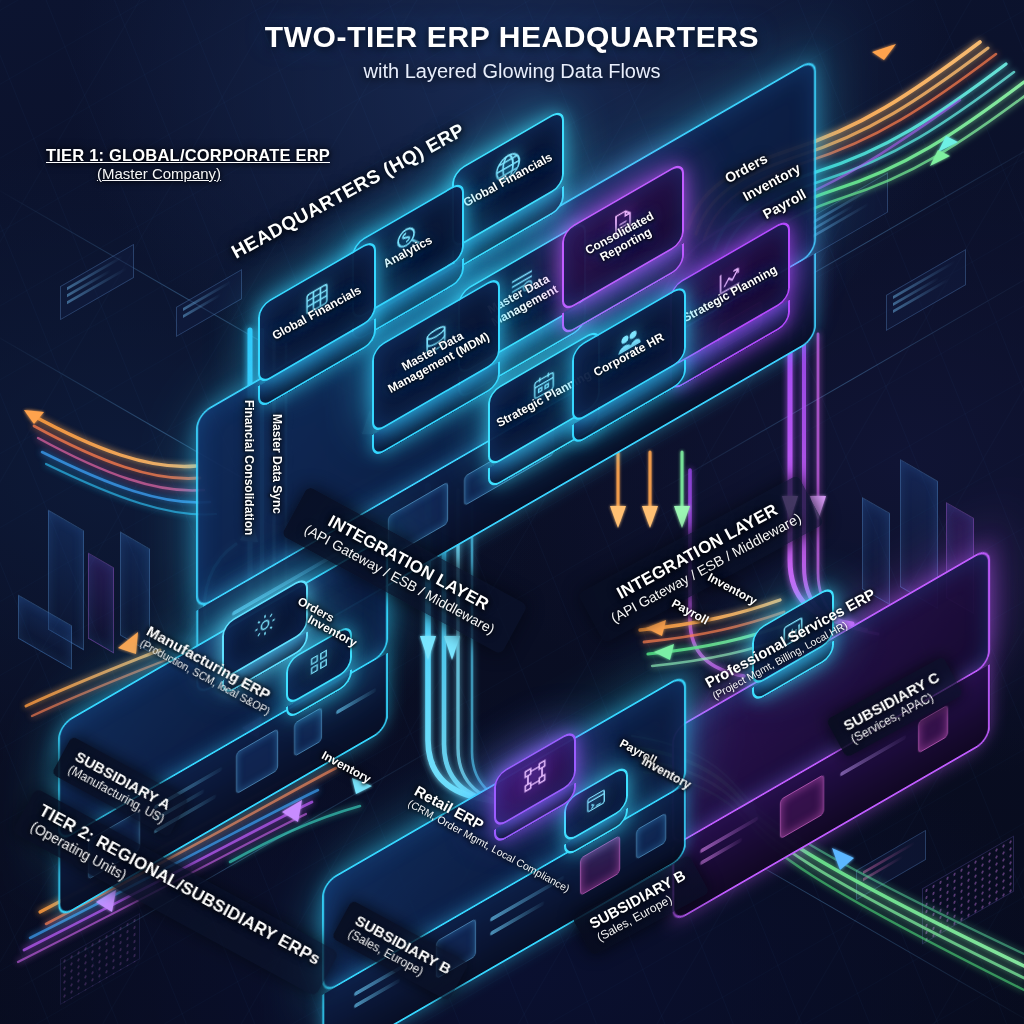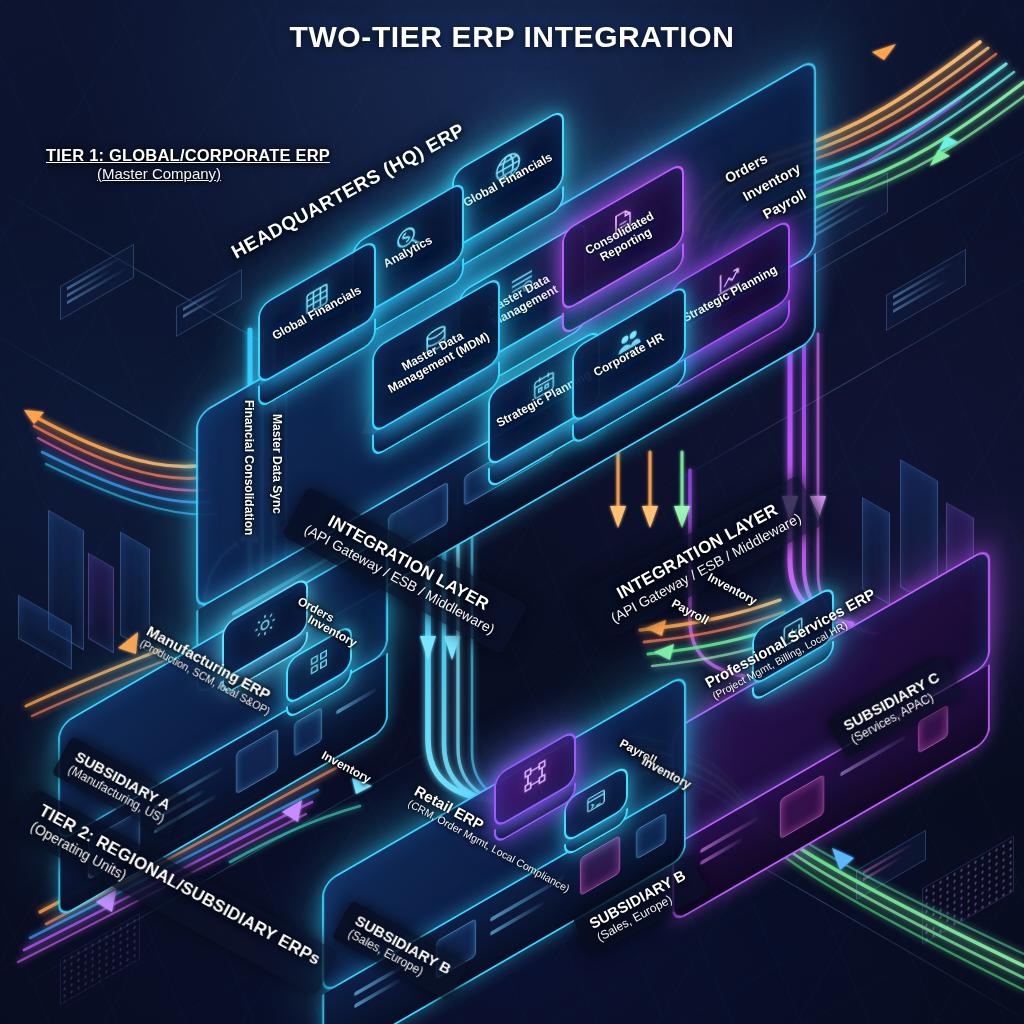--- a/index.html
+++ b/index.html
@@ -738,16 +738,17 @@
     <b style="font-size:16.5px;">TIER 1: GLOBAL/CORPORATE ERP</b>
     <span style="font-size:15px; text-align:center; padding-right:58px;">(Master Company)</span>
   </div>
 
   <div class="banner" style="left:36px; top:788px; transform: rotate(28.5deg); transform-origin: left top; z-index:35;">
     <b style="font-size:17px;">TIER 2: REGIONAL/SUBSIDIARY ERPs</b>
     <span style="font-size:14px;">(Operating Units)</span>
   </div>
 
   <div id="title-block">
-    <div class="t1">TWO-TIER ERP INTEGRATION</div>
+    <div class="t1">TWO-TIER ERP HEADQUARTERS</div>
+    <div class="t2">with Layered Glowing Data Flows</div>
   </div>
 
 </div>
 
 </body></html>

